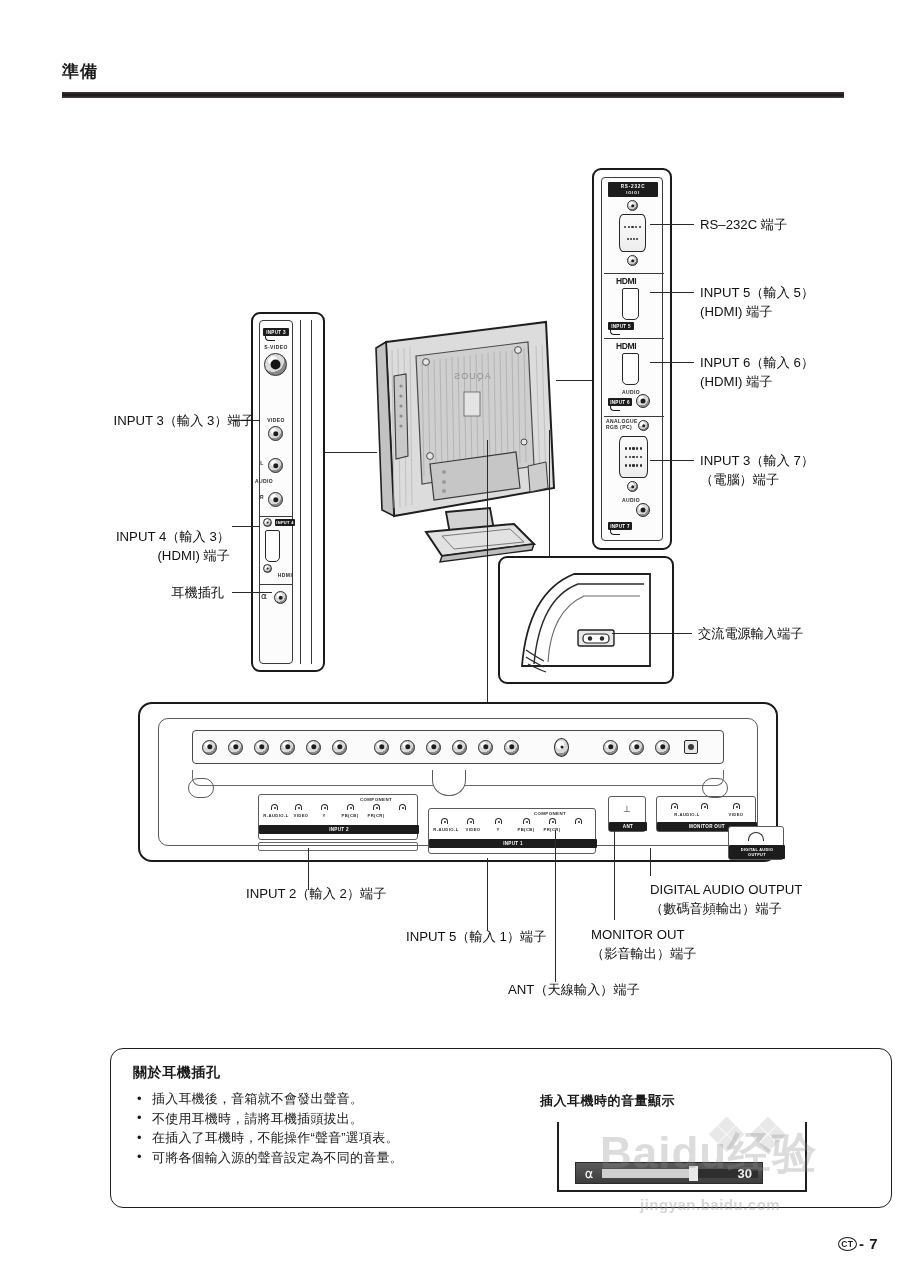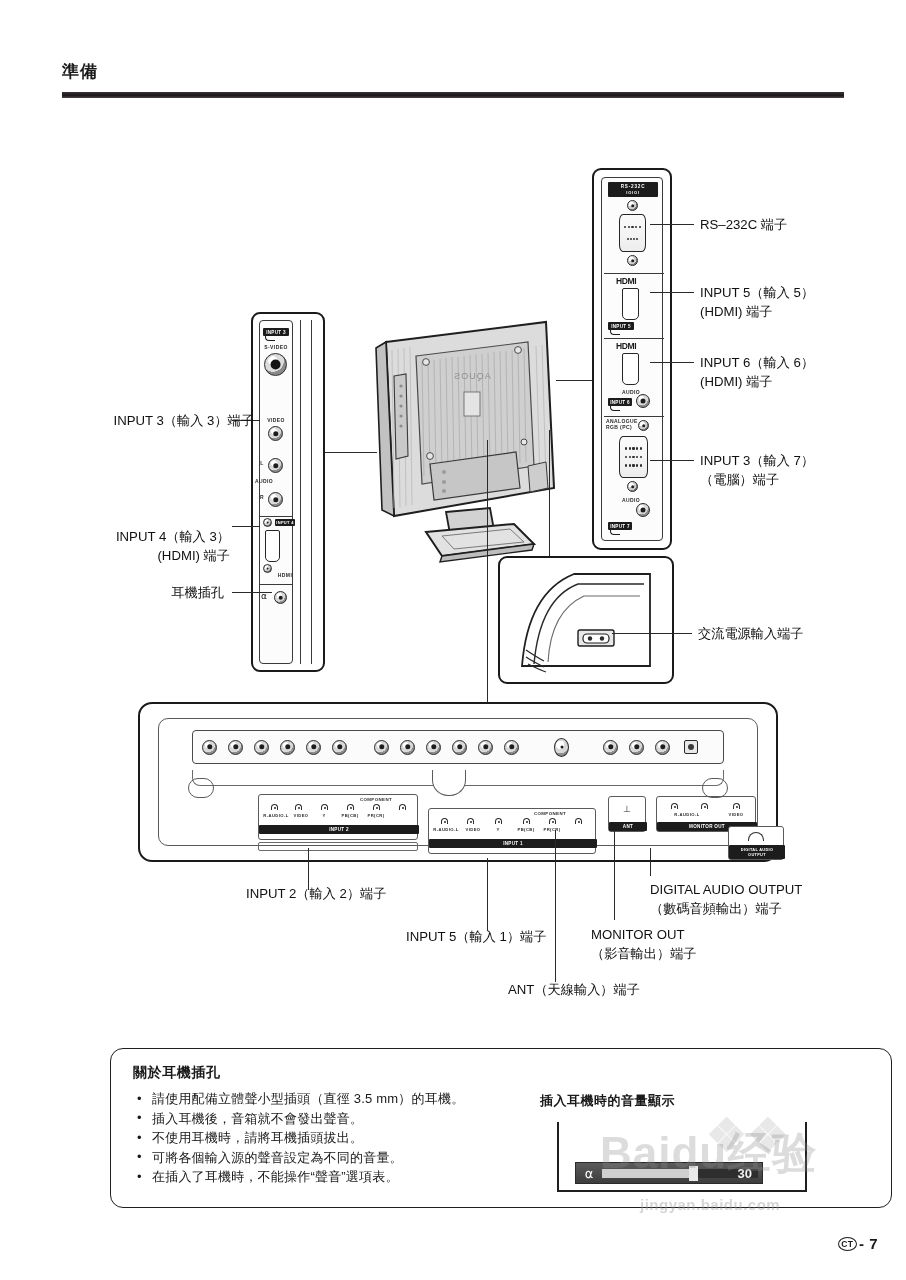--- a/index.html
+++ b/index.html
@@ -602,25 +602,24 @@
   <div class="lbl" style="left:591px; top:925px;">MONITOR OUT
 （影音輸出）端子</div>
 
   <div class="lead v" style="left:650px; top:848px; height:28px;"></div>
   <div class="lbl" style="left:650px; top:880px;">DIGITAL AUDIO OUTPUT
 （數碼音頻輸出）端子</div>
 
   <div class="notes">
     <h3>關於耳機插孔</h3>
     <ul>
-      <li>請使用配備立體聲小型插頭（直徑 3.5 mm）的耳機。</li>
       <li>插入耳機後，音箱就不會發出聲音。</li>
       <li>不使用耳機時，請將耳機插頭拔出。</li>
+      <li>在插入了耳機時，不能操作“聲音”選項表。</li>
       <li>可將各個輸入源的聲音設定為不同的音量。</li>
-      <li>在插入了耳機時，不能操作“聲音”選項表。</li>
     </ul>
   </div>
 
   <div class="vol-title">插入耳機時的音量顯示</div>
   <div class="vol-frame">
     <div class="bracket-l"></div>
     <div class="bracket-r"></div>
     <div class="baseline"></div>
     <div class="osd">
       <div class="hp">⍺</div>

